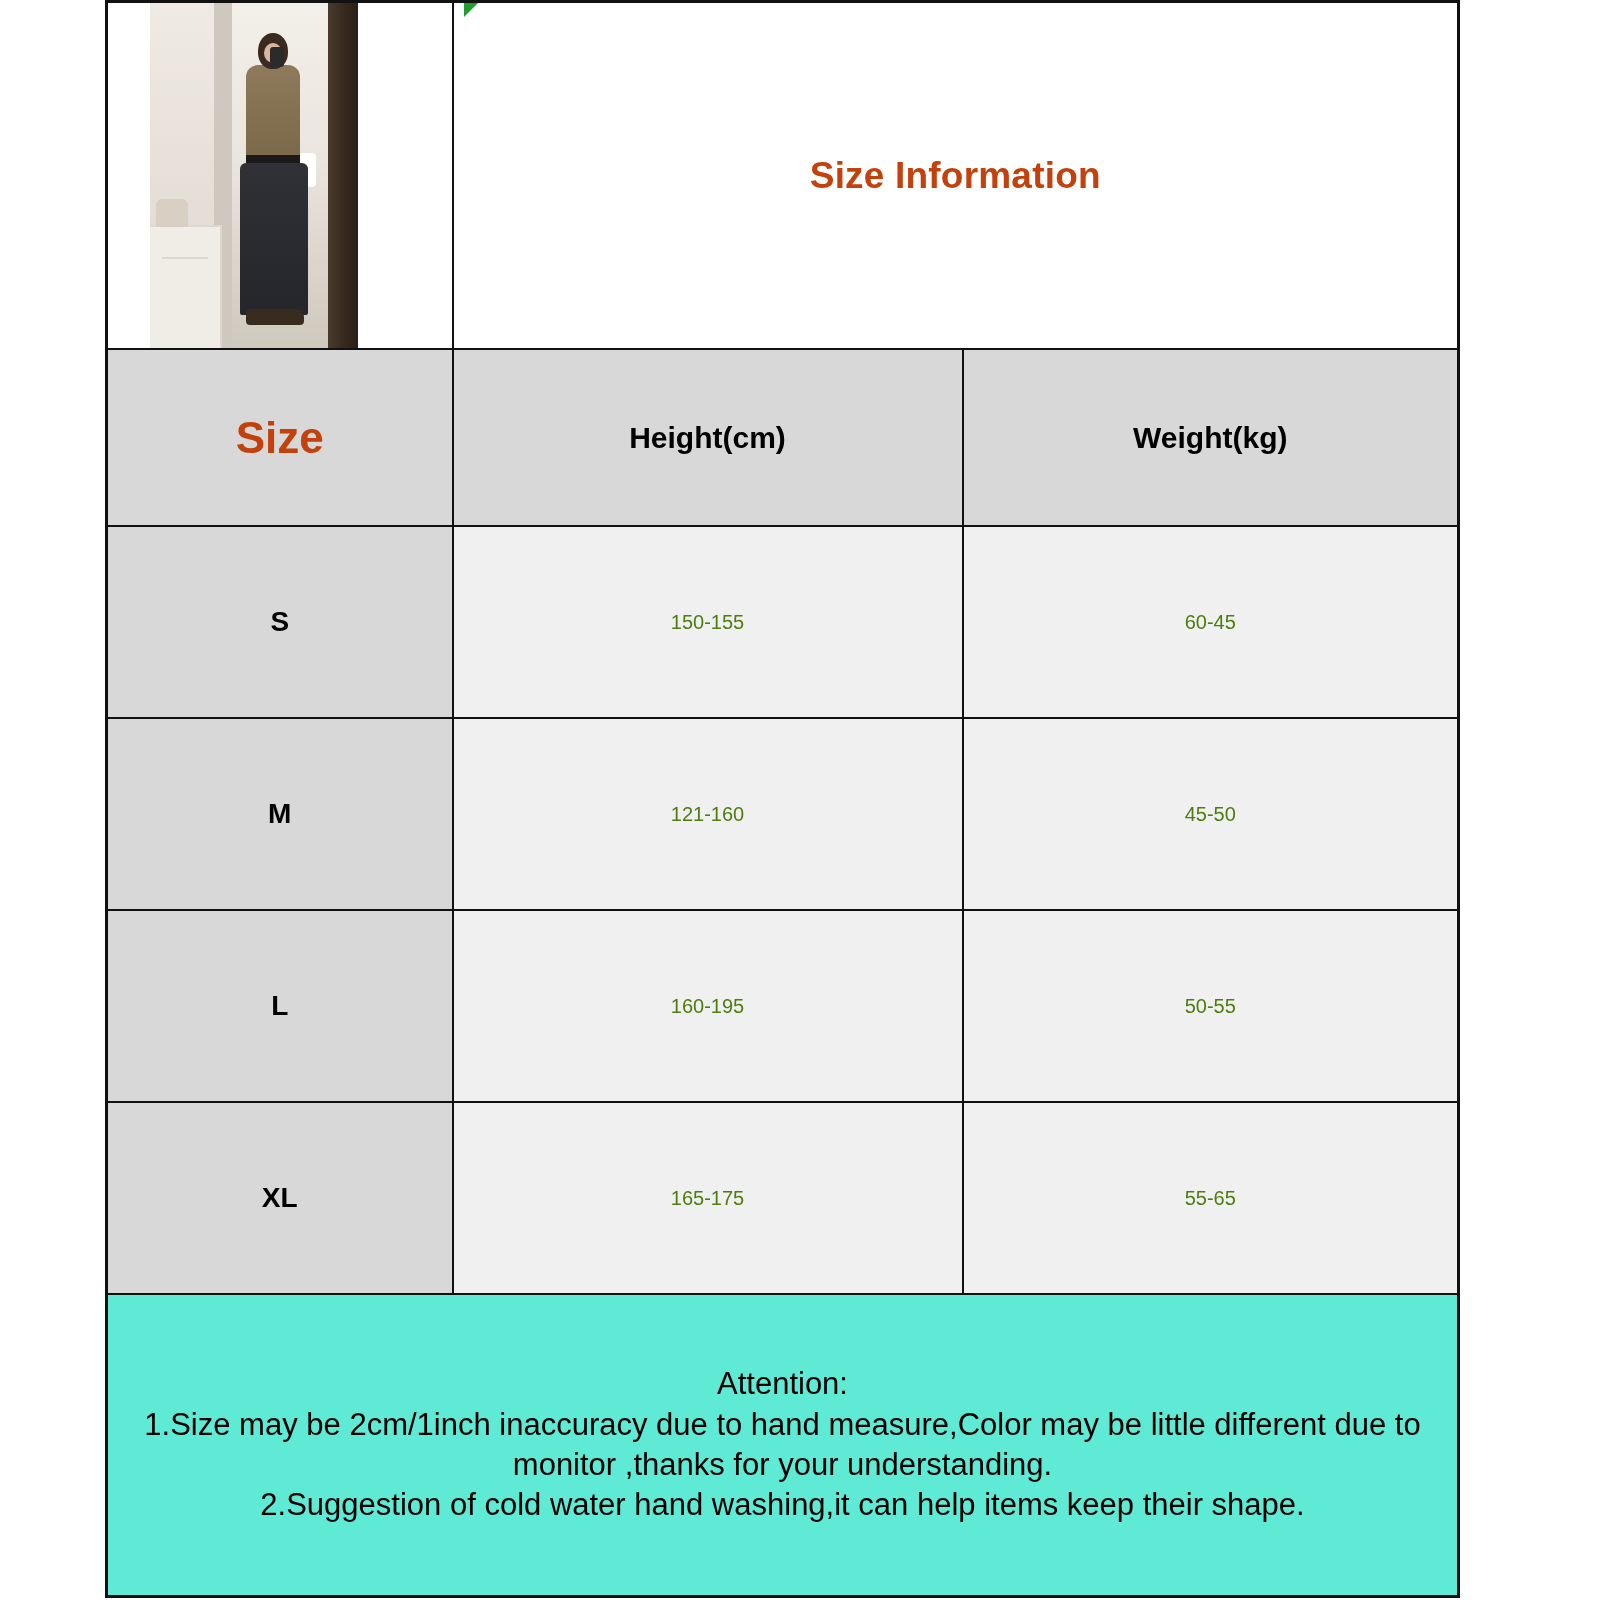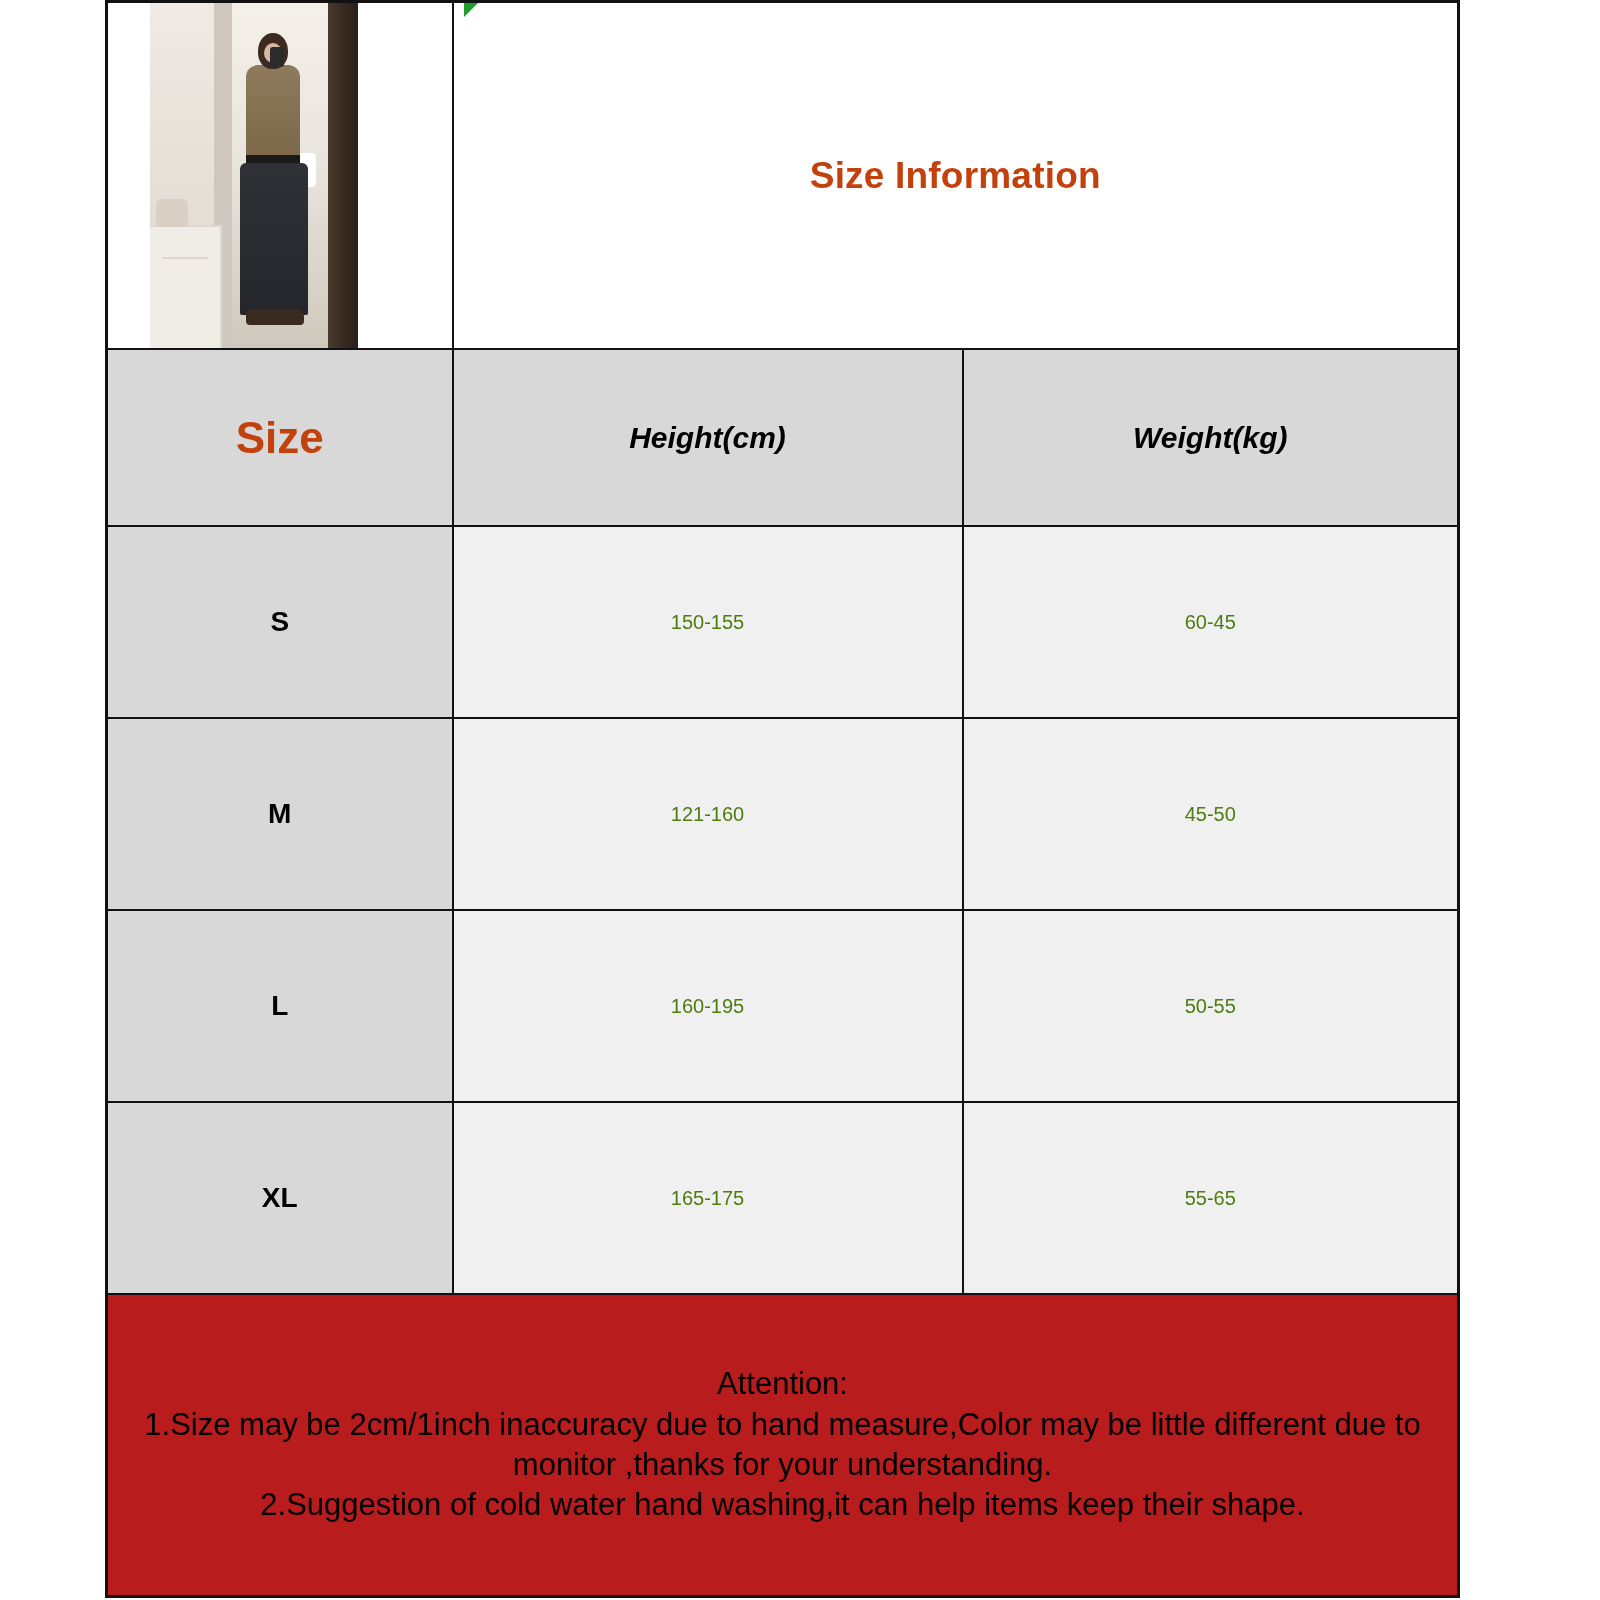--- a/index.html
+++ b/index.html
@@ -150,40 +150,39 @@
   }
   .hdr-size-text {
     font-size: 44px;
     font-weight: bold;
     color: #c2410c;
   }
   .hdr-text {
     font-size: 30px;
     font-weight: bold;
     color: #000000;
-    font-style: italic;
   }
 
   
   .row-label {
     background: #d8d8d8;
     height: 190px;
     font-size: 28px;
     font-weight: bold;
     color: #000000;
   }
   .row-val {
     background: #f0f0f0;
     font-size: 20px;
     color: #4d7c0f;
   }
 
   
   .attention-cell {
-    background: #b91c1c;
+    background: #5eead4;
     text-align: left;
     padding: 10px 14px 22px 14px;
     height: 300px;
     vertical-align: top;
     margin-left: 25px;
   }
   .attention-line {
     font-size: 31px;
     color: #000000;
     line-height: 1.30;

